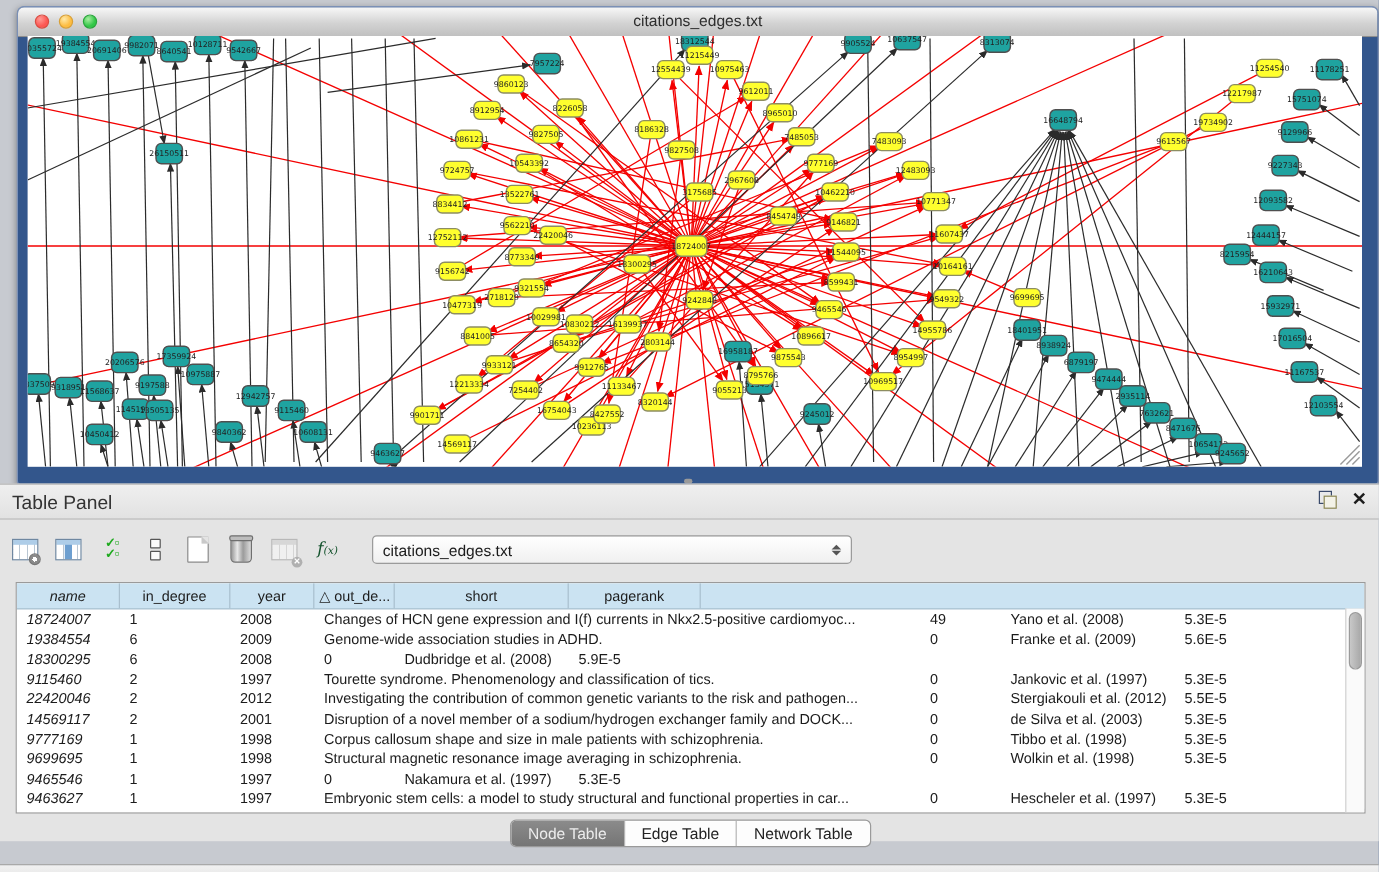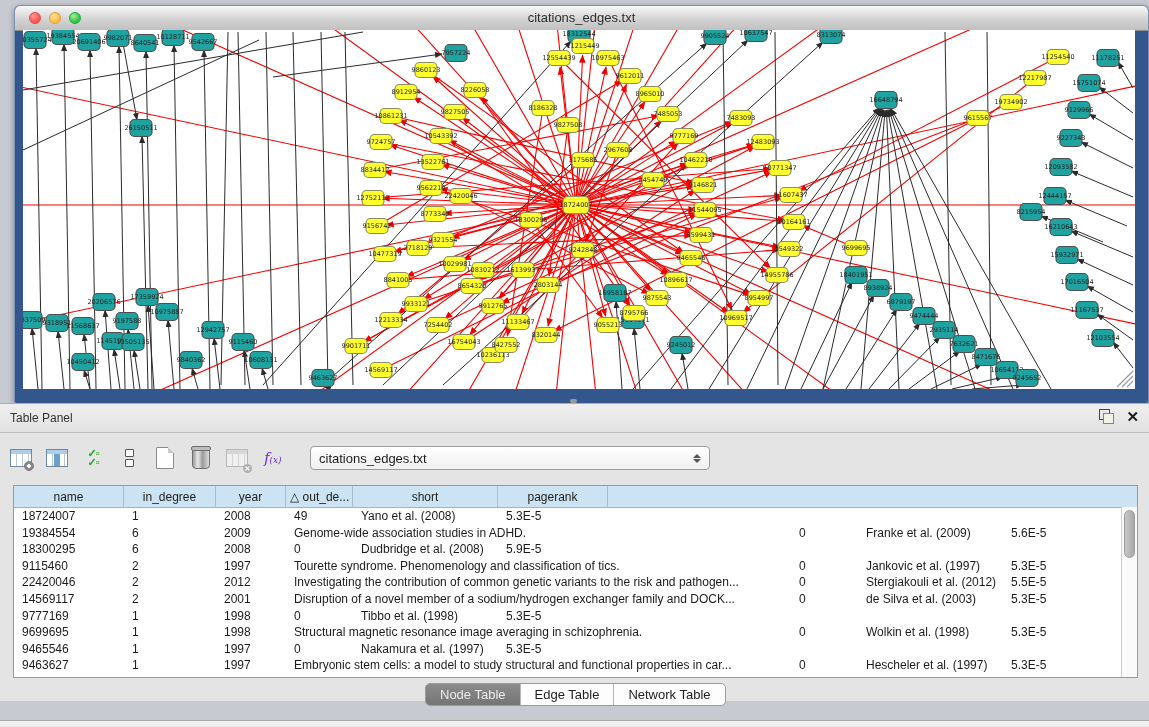--- a/index.html
+++ b/index.html
@@ -40,21 +40,21 @@
   .gap-dot{position:absolute;left:570px;top:399px;width:7px;height:4px;border-radius:2px;background:#9a9a9a;}
   
   .table-panel{
     position:absolute;left:0;top:403px;width:1149px;height:297px;
     background:#e4e4e4;border-top:1px solid #aeaeae;
   }
   .tp-header{
     position:absolute;left:0;top:0;width:100%;height:28px;
     background:linear-gradient(#efefef,#e2e2e2);border-bottom:1px solid #bcbcbc;
   }
-  .tp-title{position:absolute;left:10px;top:7px;font-size:12px;color:#333;}
+  .tp-title{position:absolute;left:10px;top:7px;font-size:16px;color:#333;}
   .tp-hicons{position:absolute;right:10px;top:5px;display:flex;gap:12px;align-items:center;}
   .float-ic{position:relative;width:15px;height:15px;}
   .float-ic .b{position:absolute;left:0;top:0;width:9px;height:9px;border:1.5px solid #3a4a6b;background:#e9e9e9;}
   .float-ic .f{position:absolute;right:0;bottom:0;width:9px;height:9px;border:1.5px solid #8b8655;background:#f3f2e7;}
   .close-x{font-size:15px;font-weight:bold;color:#1c1c1c;line-height:15px;cursor:default;}
   
   .toolbar{position:absolute;left:8px;top:36px;right:8px;height:36px;display:flex;align-items:center;gap:10px;}
   .tool{width:26px;height:26px;display:flex;align-items:center;justify-content:center;position:relative;}
   .mini-table{width:20px;height:16px;border:1px solid #6f87a0;background:
       linear-gradient(#aecde8,#aecde8) 0 0/20px 4px no-repeat,
@@ -73,21 +73,21 @@
   .rows-ic div{flex:1;border:1.5px solid #555;border-radius:1px;background:#fafafa;}
   .doc-ic{width:16px;height:20px;background:#fff;border:1px solid #8a8a8a;position:relative;border-radius:1px;}
   .doc-ic:after{content:"";position:absolute;right:-1px;top:-1px;width:0;height:0;
       border-left:6px solid #c9c9c9;border-top:6px solid #e4e4e4;}
   .trash-ic{width:16px;height:19px;background:linear-gradient(90deg,#9b9b9b,#e8e8e8 30%,#9b9b9b 60%,#dcdcdc);
       border:1px solid #6f6f6f;border-radius:3px 3px 4px 4px;position:relative;}
   .trash-ic:before{content:"";position:absolute;left:-2px;top:-3px;right:-2px;height:3px;
       background:#bdbdbd;border:1px solid #6f6f6f;border-radius:2px;}
   .xmark{position:absolute;right:-2px;bottom:-2px;width:9px;height:9px;border-radius:50%;
       background:#b0b0b0;color:#fff;font-size:7px;line-height:9px;text-align:center;font-weight:bold;}
-  .fx{font-size:14px;color:#6d28d9;font-family:"DejaVu Serif",serif;font-style:italic;}
+  .fx{font-size:14px;color:#14532d;font-family:"DejaVu Serif",serif;font-style:italic;}
   .fx small{font-size:9px;}
   .combo{
     margin-left:14px;width:400px;height:24px;background:linear-gradient(#ffffff,#f0f0f0);
     border:1px solid #9b9b9b;border-radius:4px;display:flex;align-items:center;
     font-size:13px;color:#1c1c1c;padding:0 8px;box-sizing:border-box;
   }
   .combo .txt{flex:1;}
   .combo .arrows{display:flex;flex-direction:column;gap:1px;align-items:center;}
   .combo .arrows i{width:0;height:0;border-left:4px solid transparent;border-right:4px solid transparent;}
   .combo .arrows .up{border-bottom:4px solid #555;}
@@ -97,21 +97,21 @@
     position:absolute;left:13px;top:81px;width:1123px;height:191px;
     background:#fff;border:1px solid #9a9a9a;overflow:hidden;
   }
   .thead{display:flex;height:21px;background:#cbe3f2;border-bottom:1px solid #9db6c6;}
   .th{box-sizing:border-box;border-right:1px solid #a9bfce;font-size:12px;color:#1d1d1d;
       display:flex;align-items:center;justify-content:center;white-space:nowrap;overflow:hidden;}
   .th.left{justify-content:flex-start;padding-left:4px;}
   .tr{display:flex;height:16.6px;background:#fff;}
   .td{box-sizing:border-box;font-size:12px;color:#1b1b1b;padding:1px 4px 0 8px;
       white-space:nowrap;overflow:hidden;}
-  .c0{width:110px;}.c1{width:92px;}.c2{width:70px;}.c3{width:505px;}.c4{width:67px;}.c5{width:145px;}.c6{width:110px;}
+  .c0{width:86px;font-style:italic;}.c1{width:92px;}.c2{width:70px;}.c3{width:505px;}.c4{width:67px;}.c5{width:145px;}.c6{width:110px;}
   .vscroll{
     position:absolute;right:0;top:21px;bottom:0;width:15px;
     background:#fafafa;border-left:1px solid #d0d0d0;
   }
   .vthumb{position:absolute;left:2px;right:2px;top:3px;height:46px;border-radius:6px;
       background:linear-gradient(90deg,#c8c8c8,#a8a8a8);border:1px solid #9a9a9a;}
   
   .seg{
     position:absolute;left:425px;top:279px;height:21px;display:flex;
     border:1px solid #9a9a9a;border-radius:5px;overflow:hidden;background:#fdfdfd;
@@ -667,20 +667,21 @@
         <div class="th c2">year</div>
         <div class="th c4 left">△ out_de...</div>
         <div class="th c5">short</div>
         <div class="th c6">pagerank</div>
       </div>
     <div id="tbody">
         <div class="tr">
           <div class="td c0">18724007</div>
           <div class="td c1">1</div>
           <div class="td c2">2008</div>
+          <div class="td c3">Changes of HCN gene expression and I(f) currents in Nkx2.5-positive cardiomyoc...</div>
           <div class="td c4">49</div>
           <div class="td c5">Yano et al. (2008)</div>
           <div class="td c6">5.3E-5</div>
         </div>
         <div class="tr">
           <div class="td c0">19384554</div>
           <div class="td c1">6</div>
           <div class="td c2">2009</div>
           <div class="td c3">Genome-wide association studies in ADHD.</div>
           <div class="td c4">0</div>
@@ -719,20 +720,21 @@
           <div class="td c2">2001</div>
           <div class="td c3">Disruption of a novel member of a sodium/hydrogen exchanger family and DOCK...</div>
           <div class="td c4">0</div>
           <div class="td c5">de Silva et al. (2003)</div>
           <div class="td c6">5.3E-5</div>
         </div>
         <div class="tr">
           <div class="td c0">9777169</div>
           <div class="td c1">1</div>
           <div class="td c2">1998</div>
+          <div class="td c3">Corpus callosum shape and size in male patients with schizophrenia.</div>
           <div class="td c4">0</div>
           <div class="td c5">Tibbo et al. (1998)</div>
           <div class="td c6">5.3E-5</div>
         </div>
         <div class="tr">
           <div class="td c0">9699695</div>
           <div class="td c1">1</div>
           <div class="td c2">1998</div>
           <div class="td c3">Structural magnetic resonance image averaging in schizophrenia.</div>
           <div class="td c4">0</div>

